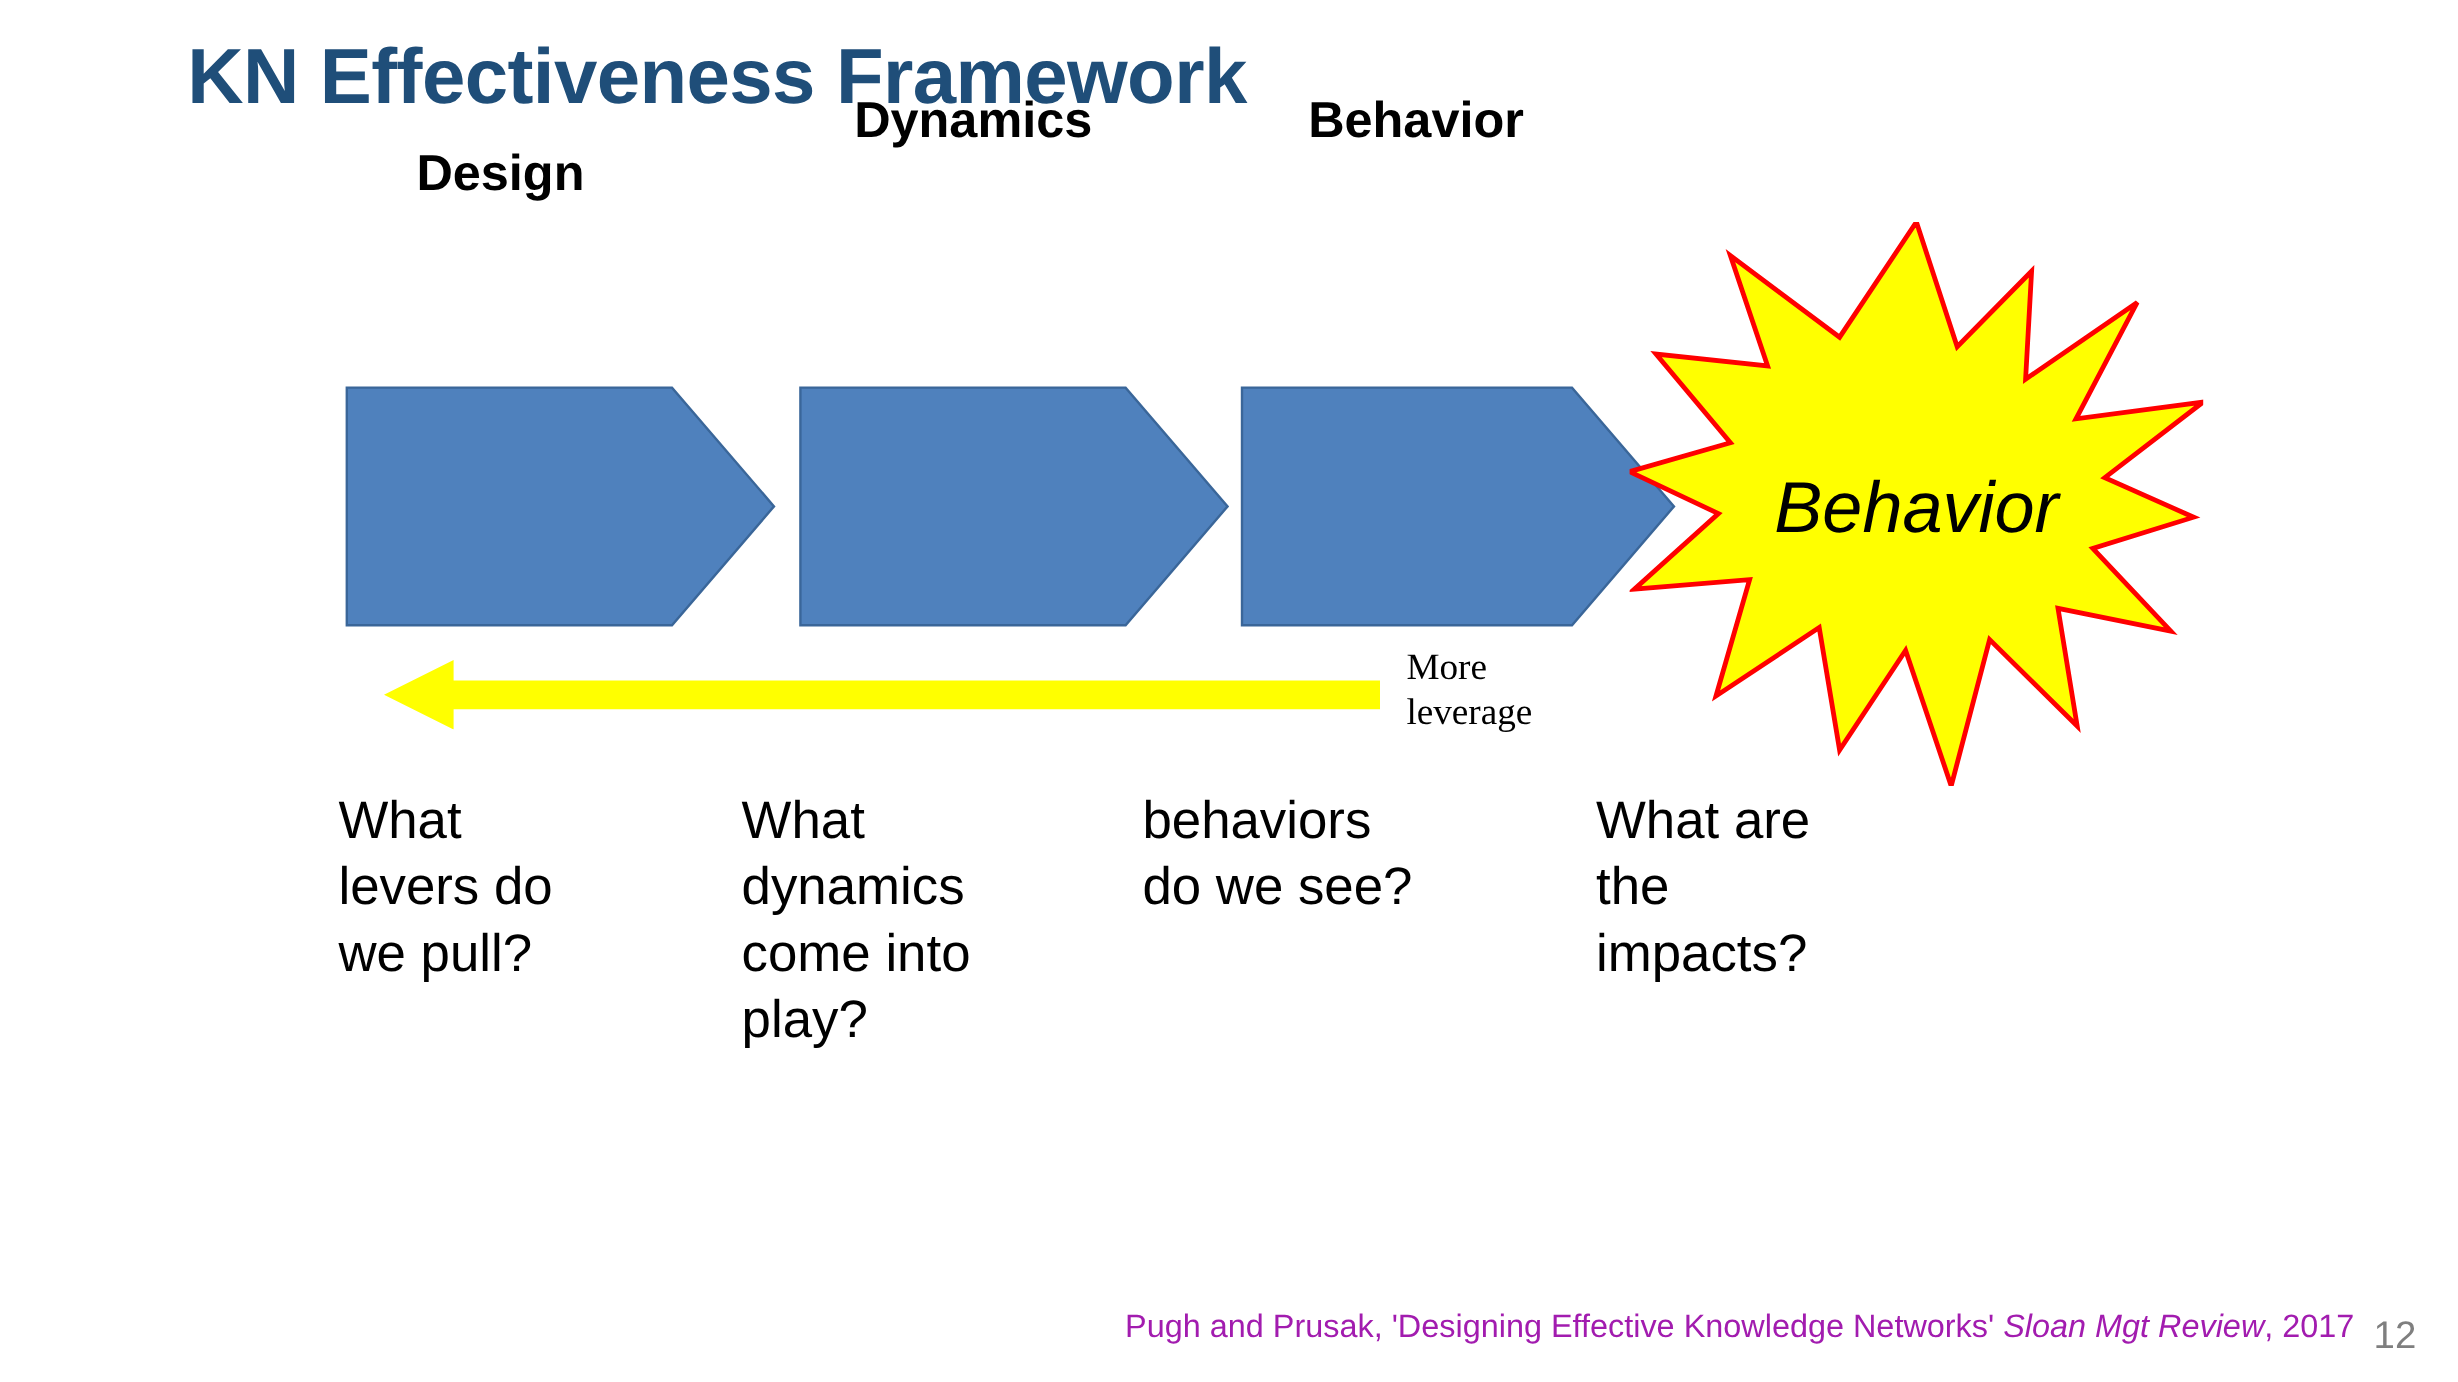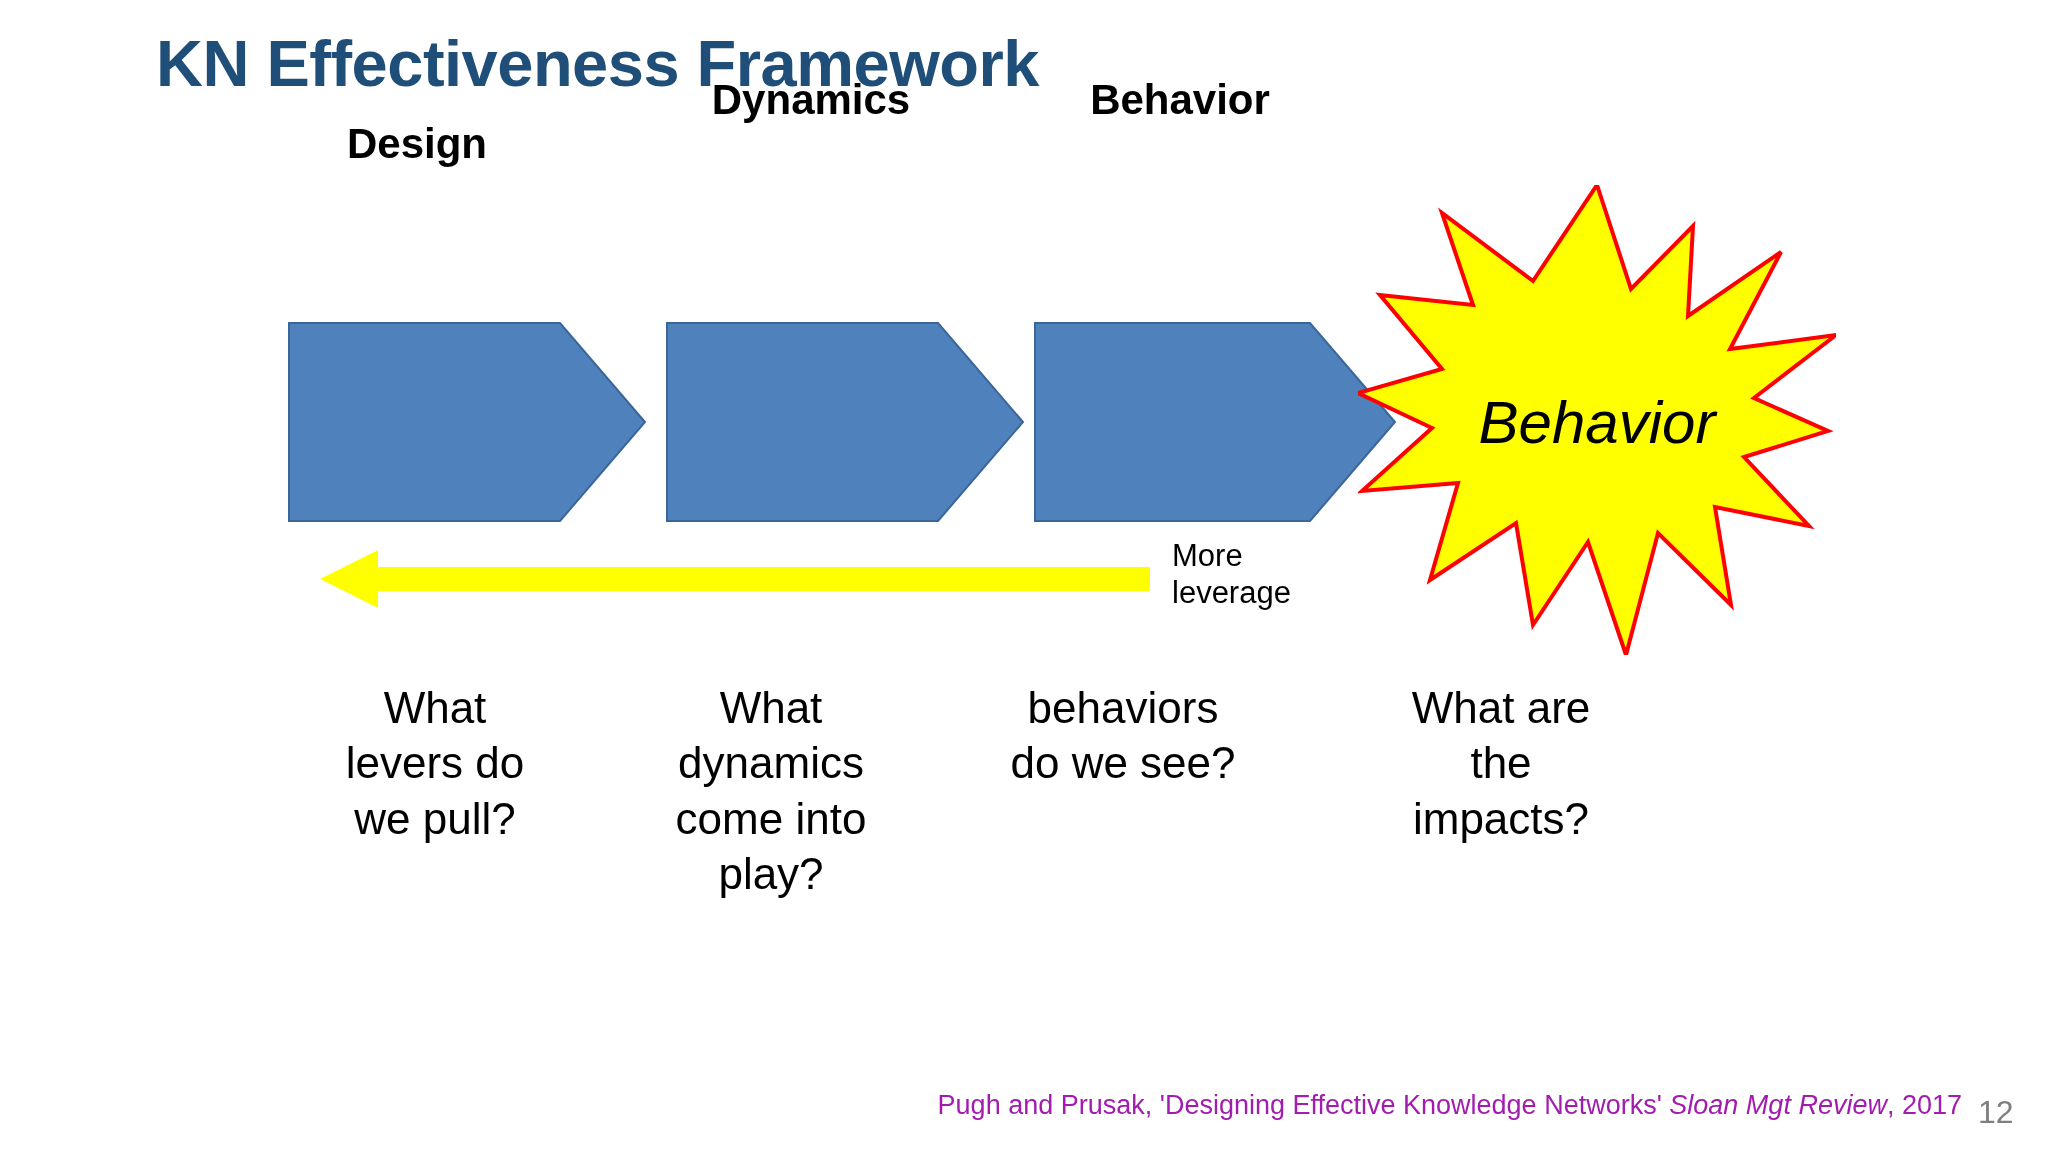--- a/index.html
+++ b/index.html
@@ -108,27 +108,26 @@
   }
   #leverage-caption {
     position: absolute;
     left: 1172px;
     top: 538px;
     width: 200px;
     font-size: 31px;
     color: #000000;
     line-height: 1.18;
   }
-  #leverage-caption div { white-space: nowrap; }
+  #leverage-caption div { white-space: nowrap; font-family: Liberation Serif, serif; }
 
   
   .question-col {
     position: absolute;
-    top: 680px;
-    text-align: center;
+    top: 656px;
     font-size: 44px;
     color: #000000;
     line-height: 1.26;
   }
   #q-col-0 { left: 282px;  width: 306px; }
   #q-col-1 { left: 618px;  width: 306px; }
   #q-col-2 { left: 952px;  width: 342px; }
   #q-col-3 { left: 1330px; width: 342px; }
 
   

